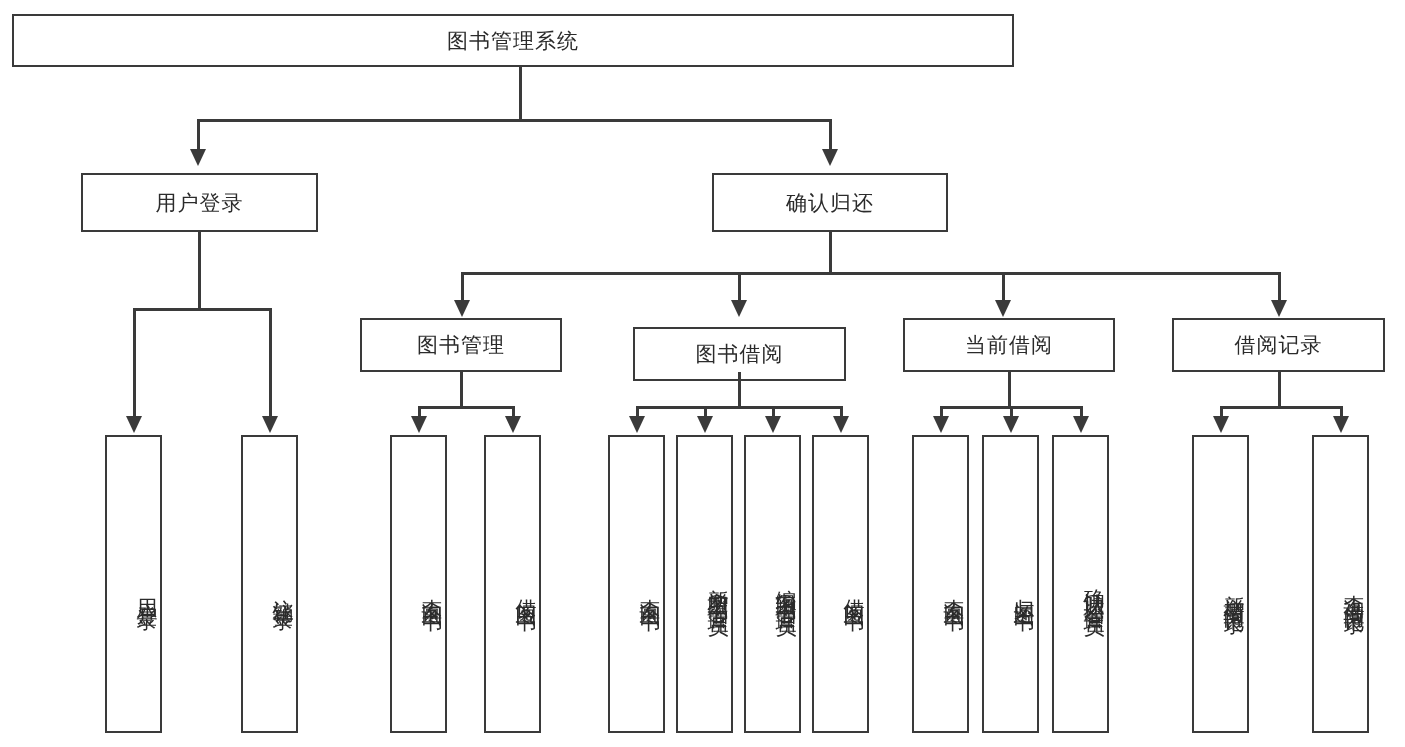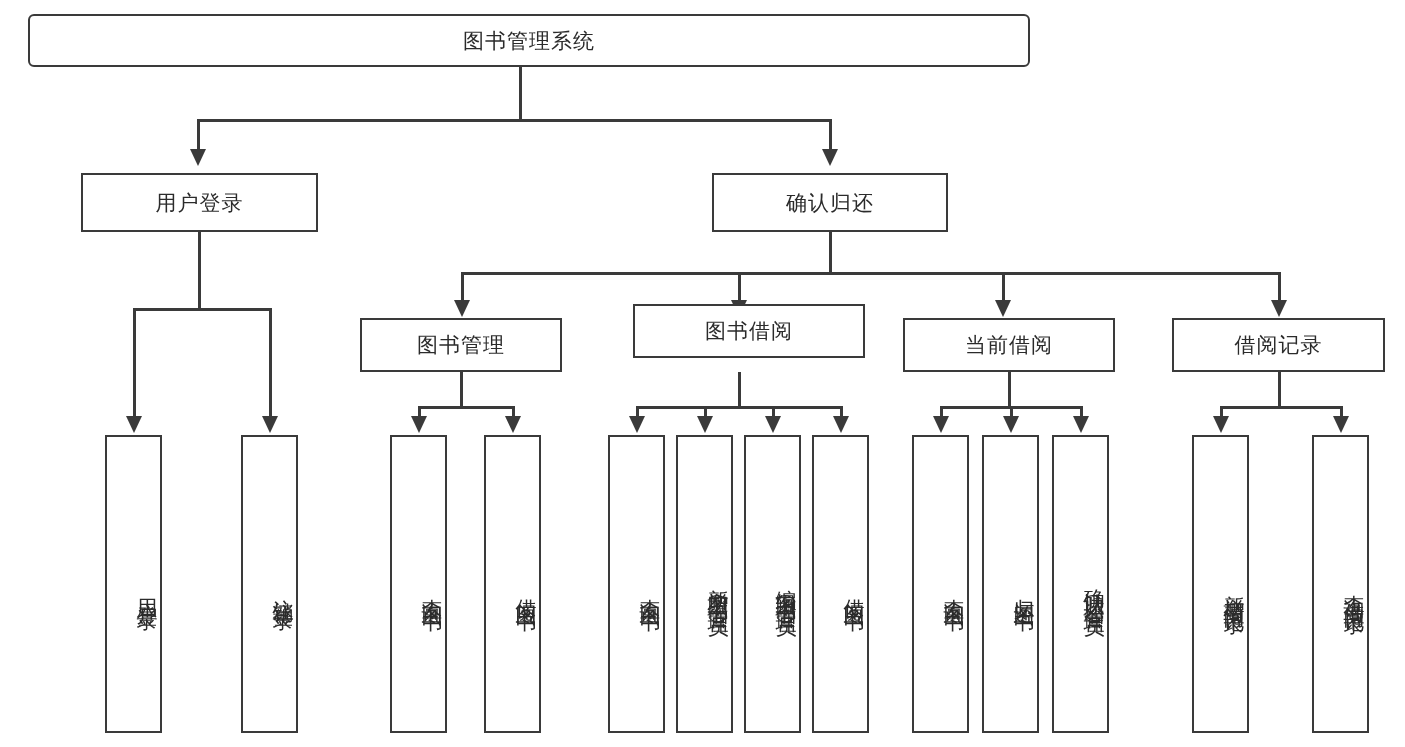--- a/index.html
+++ b/index.html
@@ -68,21 +68,21 @@
     color: #b9b9b9;
     letter-spacing: 0.5px;
     white-space: nowrap;
   }
 </style>
 </head>
 <body>
 
 <div id="canvas">
 
-  <div class="node horiz" style="left:28px; top:14px; width:1002px; height:53px;border-radius:6px;">
+  <div class="node horiz" style="left:12px; top:14px; width:1002px; height:53px;">
     <span class="label">图书管理系统</span>
   </div>
 
   <div class="edge v" style="left:519px; top:67px; height:52px;"></div>
 
   <div class="edge h" style="left:197px; top:119px; width:635px;"></div>
 
   <div class="edge v" style="left:197px; top:119px; height:32px;"></div>
   <div class="arrow" style="left:190px; top:149px;"></div>
   <div class="edge v" style="left:829px; top:119px; height:32px;"></div>
@@ -109,21 +109,21 @@
   <div class="edge v" style="left:738px; top:272px; height:30px;"></div>
   <div class="arrow" style="left:731px; top:300px;"></div>
   <div class="edge v" style="left:1002px; top:272px; height:30px;"></div>
   <div class="arrow" style="left:995px; top:300px;"></div>
   <div class="edge v" style="left:1278px; top:272px; height:30px;"></div>
   <div class="arrow" style="left:1271px; top:300px;"></div>
 
   <div class="node horiz" style="left:360px; top:318px; width:202px; height:54px;">
     <span class="label">图书管理</span>
   </div>
-  <div class="node horiz" style="left:633px; top:304px; width:232px; height:54px;">
+  <div class="node horiz" style="left:633px; top:327px; width:213px; height:54px;">
     <span class="label">图书借阅</span>
   </div>
   <div class="node horiz" style="left:903px; top:318px; width:212px; height:54px;">
     <span class="label">当前借阅</span>
   </div>
   <div class="node horiz" style="left:1172px; top:318px; width:213px; height:54px;">
     <span class="label">借阅记录</span>
   </div>
 
   <div class="edge v" style="left:460px; top:372px; height:36px;"></div>

